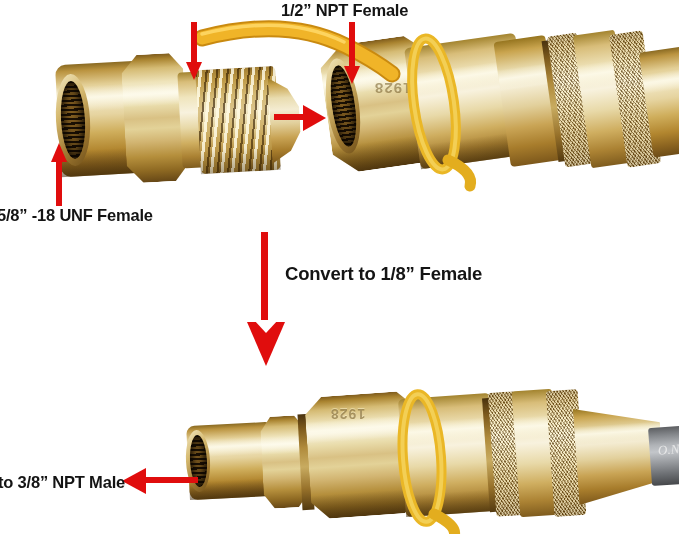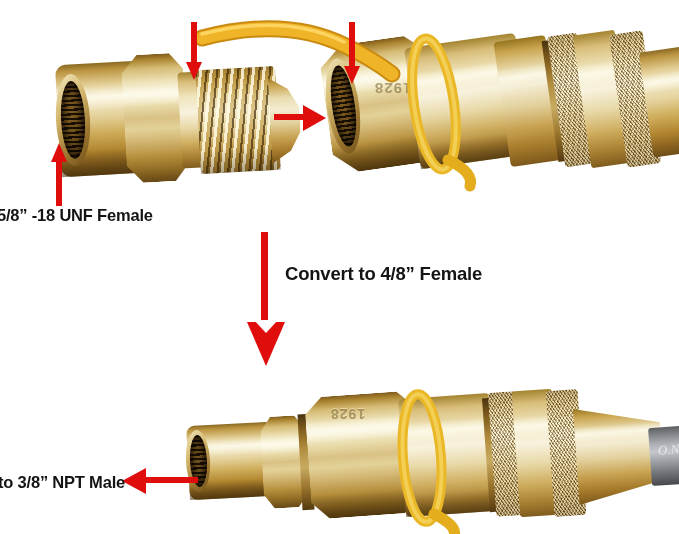--- a/index.html
+++ b/index.html
@@ -391,17 +391,18 @@
   <div class="arrow" id="arr-down-big">
     <div class="shaft"></div>
       <div class="head"></div>
       <div class="notch"></div>
   </div>
   <div class="arrow" id="arr-left-1">
     <div class="shaft"></div>
       <div class="head"></div>
   </div>
 
+  <div class="label" id="lbl-npt-female">1/2” NPT Female</div>
   <div class="label" id="lbl-unf-female">5/8” -18 UNF Female</div>
-  <div class="label" id="lbl-convert">Convert to 4/8” Female</div>
+  <div class="label" id="lbl-convert">Convert to 1/8” Female</div>
   <div class="label" id="lbl-npt-male">to 3/8” NPT Male</div>
 
 </div>
 
 </body></html>

